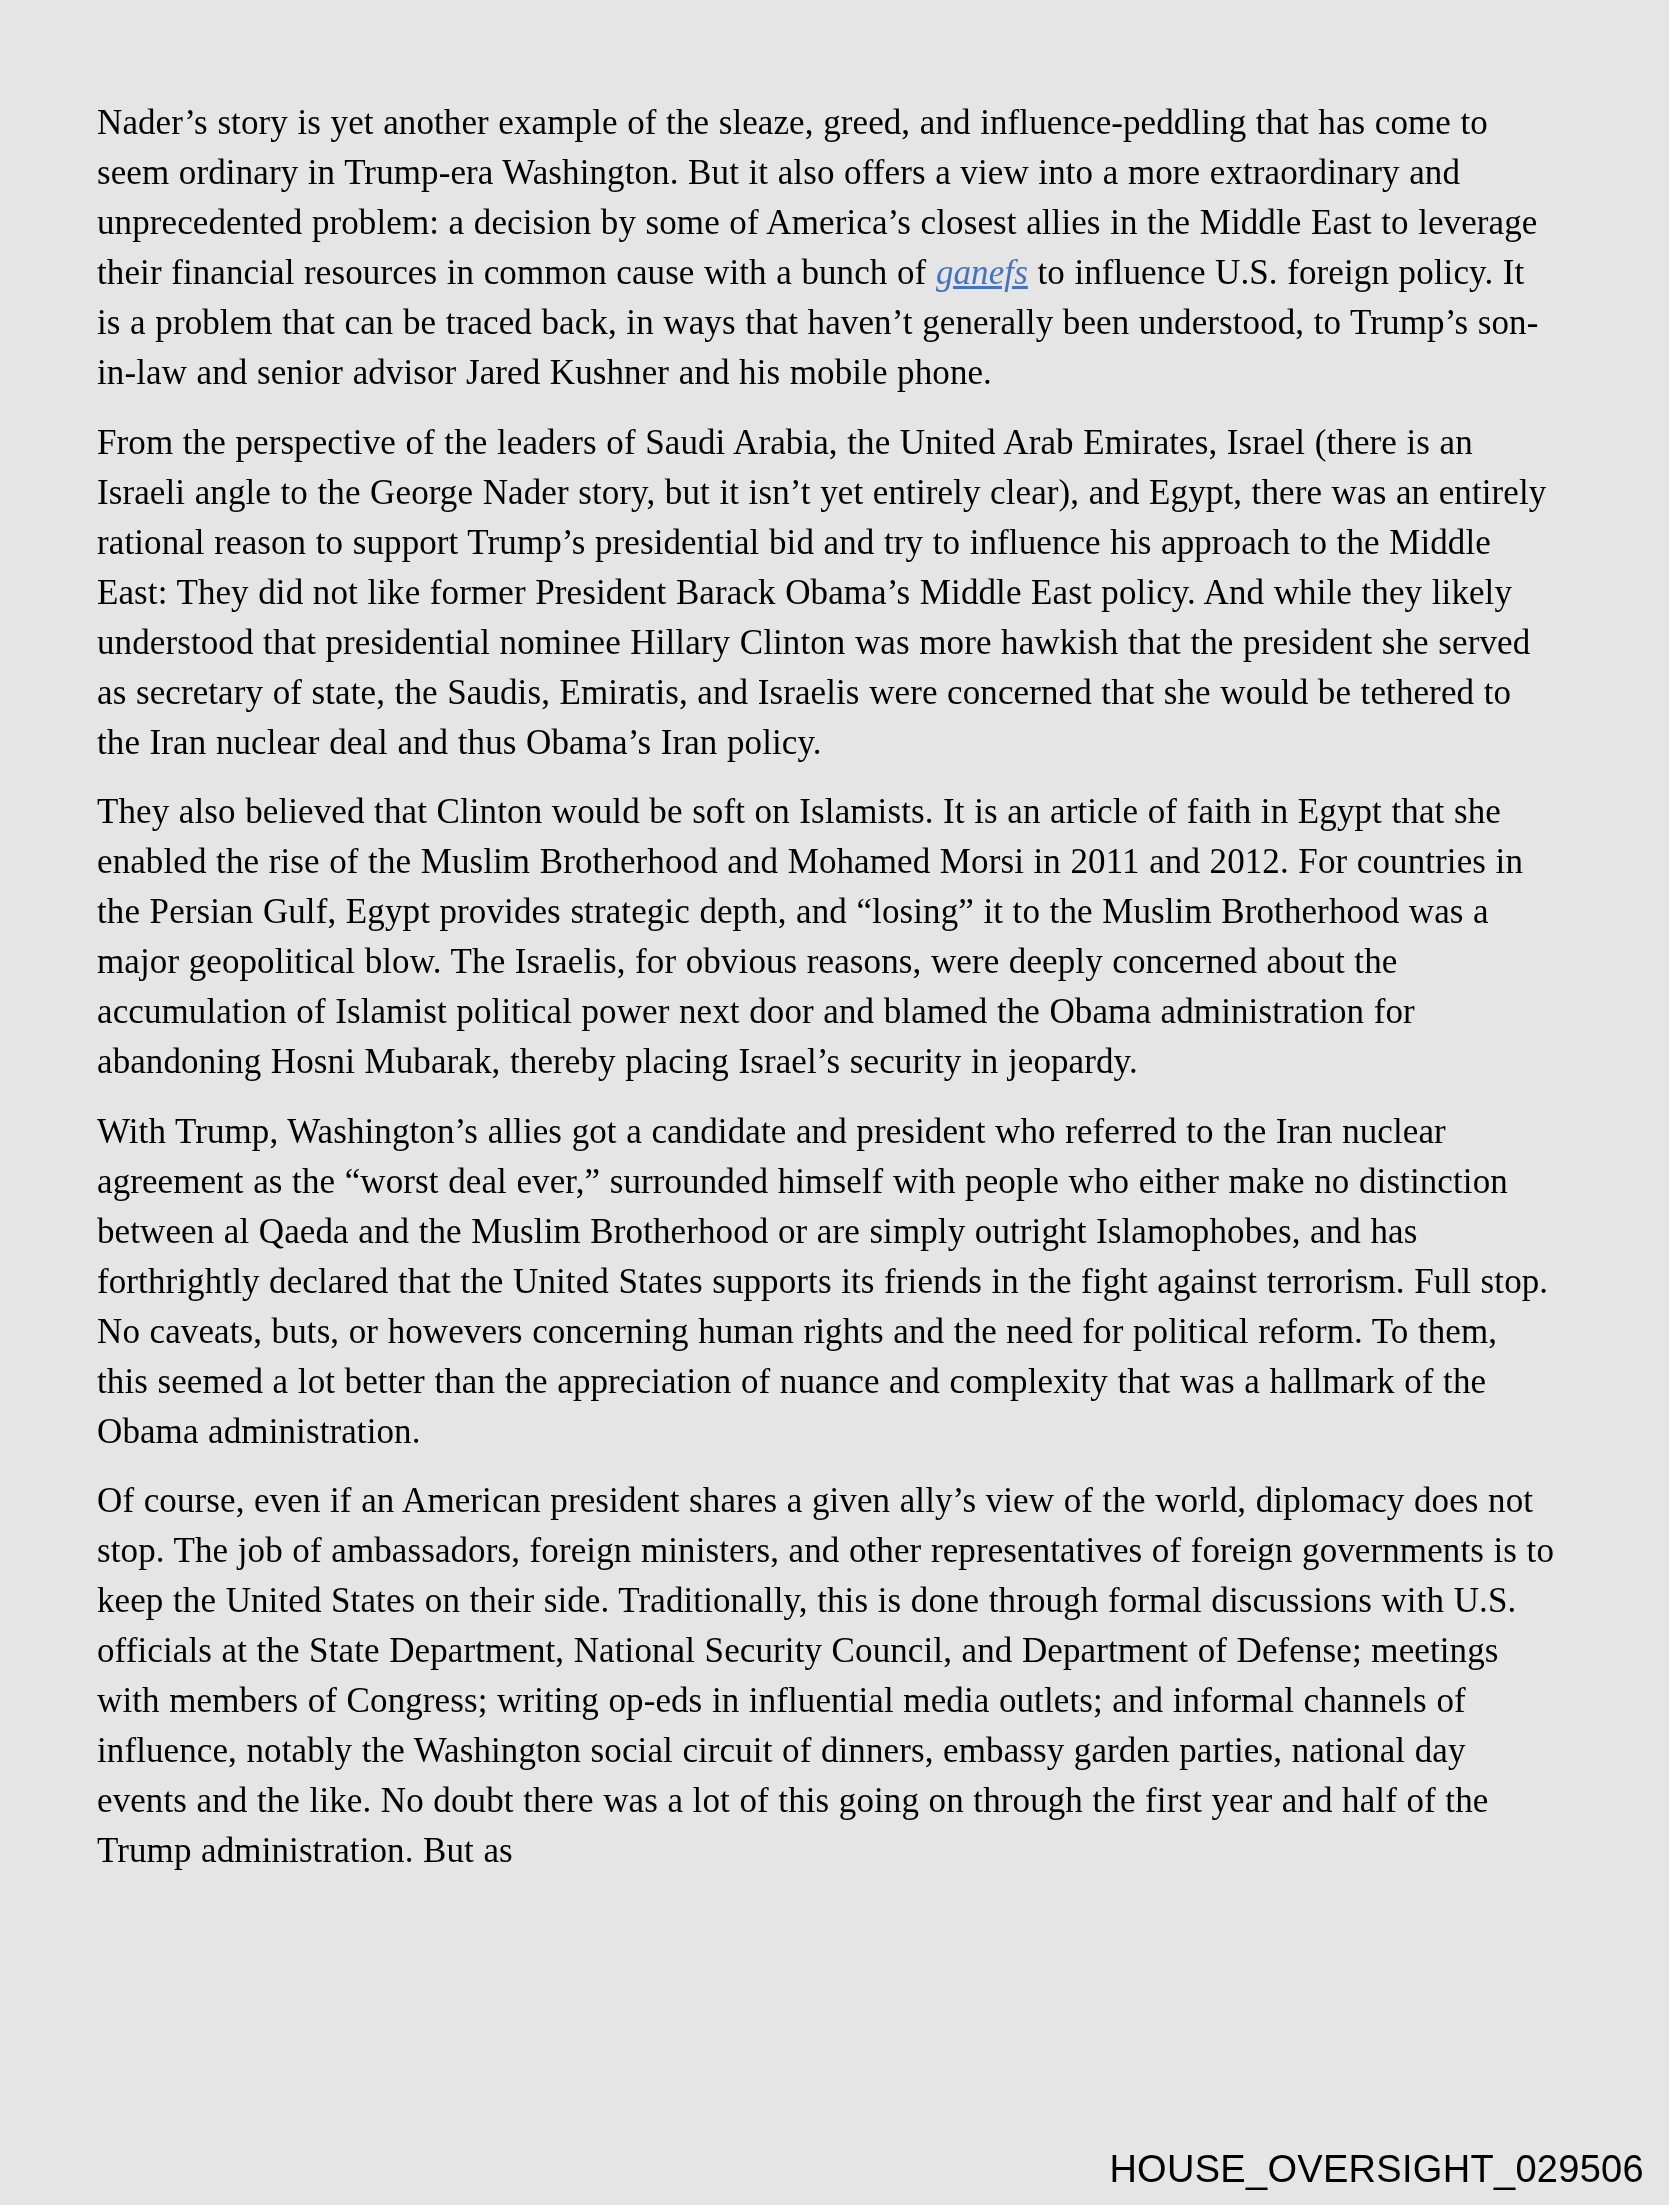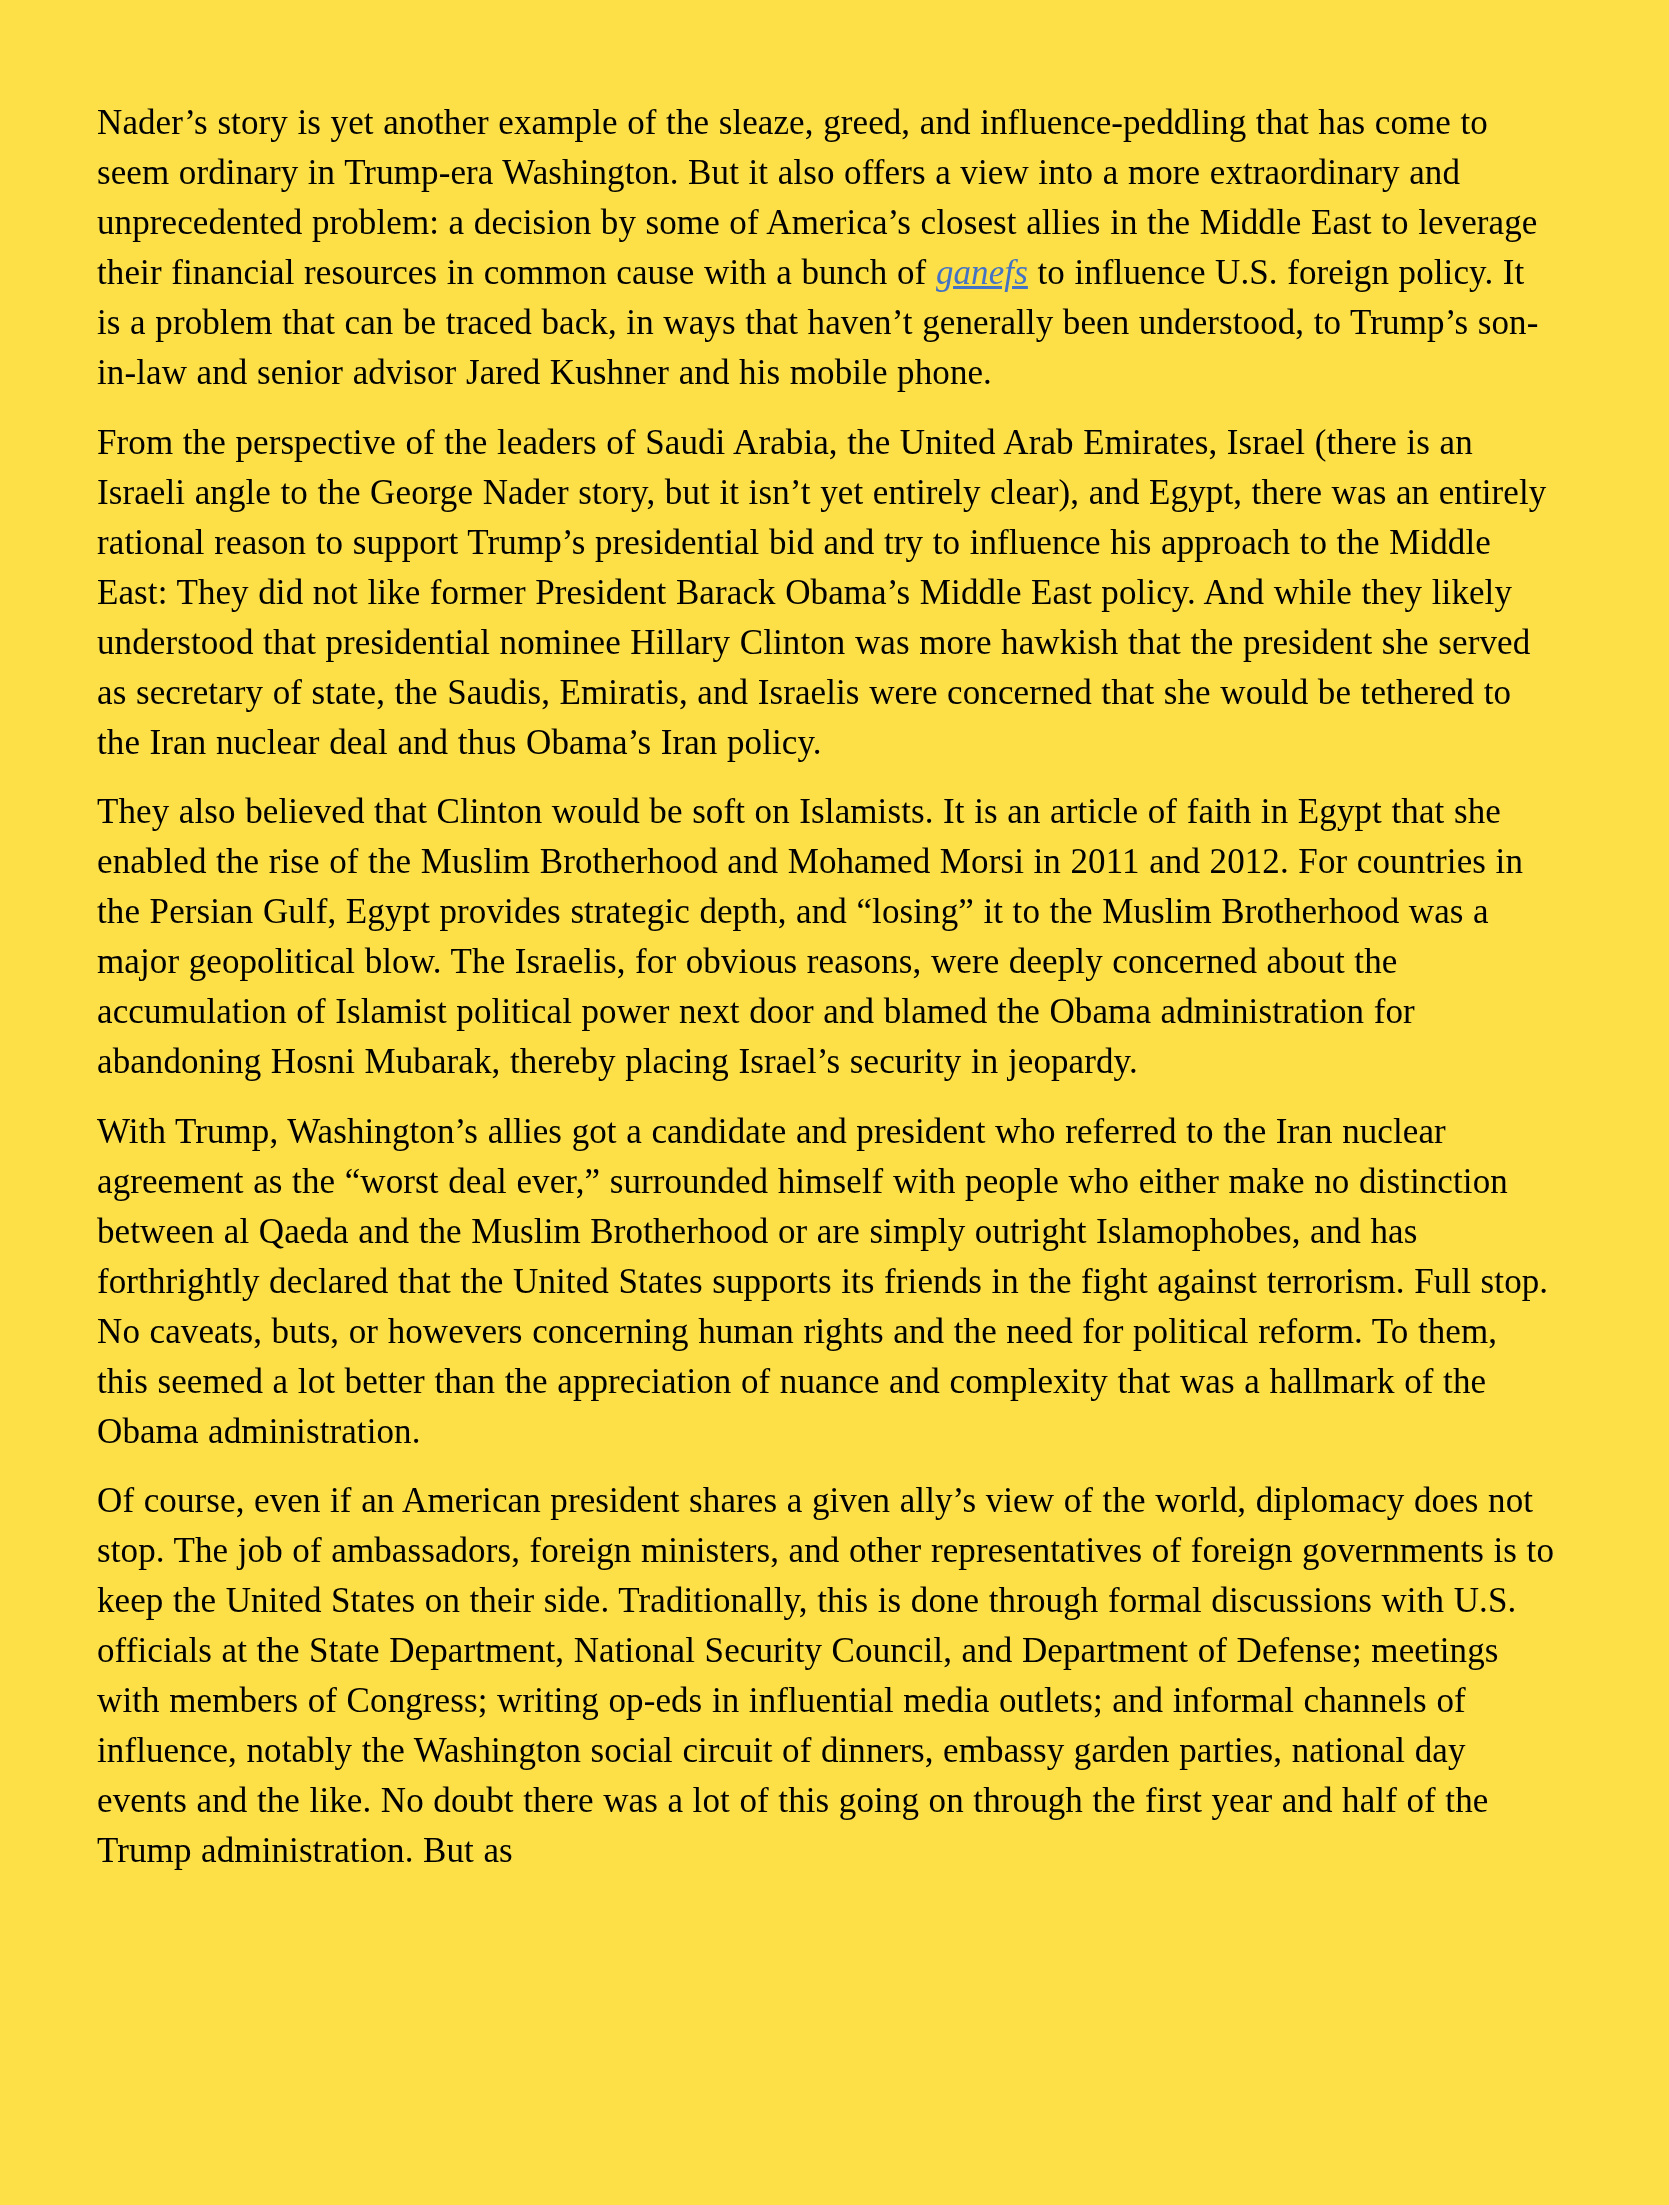--- a/index.html
+++ b/index.html
@@ -10,21 +10,21 @@
   body {
     width: 1669px;
     height: 2205px;
     position: relative;
     overflow: hidden;
     font-family: "Liberation Serif", serif;
   }
   .page {
     position: absolute;
     inset: 0;
-    background: #fde047;
+    background: #e5e5e5;
   }
   .content {
     position: absolute;
     left: 97px;
     top: 98px;
     width: 1460px;
   }
   .para {
     font-size: 35px;
     line-height: 50px;
@@ -53,14 +53,15 @@
 <body>
 
 <div class="page">
   <div class="content" id="paragraph-container">
       <p class="para"><span>Nader’s story is yet another example of the sleaze, greed, and influence-peddling that has come to seem ordinary in Trump-era Washington. But it also offers a view into a more extraordinary and unprecedented problem: a decision by some of America’s closest allies in the Middle East to leverage their financial resources in common cause with a bunch of </span><a class="doc-link" style="color: rgb(68, 114, 196);">ganefs</a><span> to influence U.S. foreign policy. It is a problem that can be traced back, in ways that haven’t generally been understood, to Trump’s son-in-law and senior advisor Jared Kushner and his mobile phone.</span></p>
       <p class="para"><span>From the perspective of the leaders of Saudi Arabia, the United Arab Emirates, Israel (there is an Israeli angle to the George Nader story, but it isn’t yet entirely clear), and Egypt, there was an entirely rational reason to support Trump’s presidential bid and try to influence his approach to the Middle East: They did not like former President Barack Obama’s Middle East policy. And while they likely understood that presidential nominee Hillary Clinton was more hawkish that the president she served as secretary of state, the Saudis, Emiratis, and Israelis were concerned that she would be tethered to the Iran nuclear deal and thus Obama’s Iran policy.</span></p>
       <p class="para"><span>They also believed that Clinton would be soft on Islamists. It is an article of faith in Egypt that she enabled the rise of the Muslim Brotherhood and Mohamed Morsi in 2011 and 2012. For countries in the Persian Gulf, Egypt provides strategic depth, and “losing” it to the Muslim Brotherhood was a major geopolitical blow. The Israelis, for obvious reasons, were deeply concerned about the accumulation of Islamist political power next door and blamed the Obama administration for abandoning Hosni Mubarak, thereby placing Israel’s security in jeopardy.</span></p>
       <p class="para"><span>With Trump, Washington’s allies got a candidate and president who referred to the Iran nuclear agreement as the “worst deal ever,” surrounded himself with people who either make no distinction between al Qaeda and the Muslim Brotherhood or are simply outright Islamophobes, and has forthrightly declared that the United States supports its friends in the fight against terrorism. Full stop. No caveats, buts, or howevers concerning human rights and the need for political reform. To them, this seemed a lot better than the appreciation of nuance and complexity that was a hallmark of the Obama administration.</span></p>
       <p class="para"><span>Of course, even if an American president shares a given ally’s view of the world, diplomacy does not stop. The job of ambassadors, foreign ministers, and other representatives of foreign governments is to keep the United States on their side. Traditionally, this is done through formal discussions with U.S. officials at the State Department, National Security Council, and Department of Defense; meetings with members of Congress; writing op-eds in influential media outlets; and informal channels of influence, notably the Washington social circuit of dinners, embassy garden parties, national day events and the like. No doubt there was a lot of this going on through the first year and half of the Trump administration. But as</span></p>
     </div>
+  <div class="bates">HOUSE_OVERSIGHT_029506</div>
 </div>
 
 
 </body></html>

